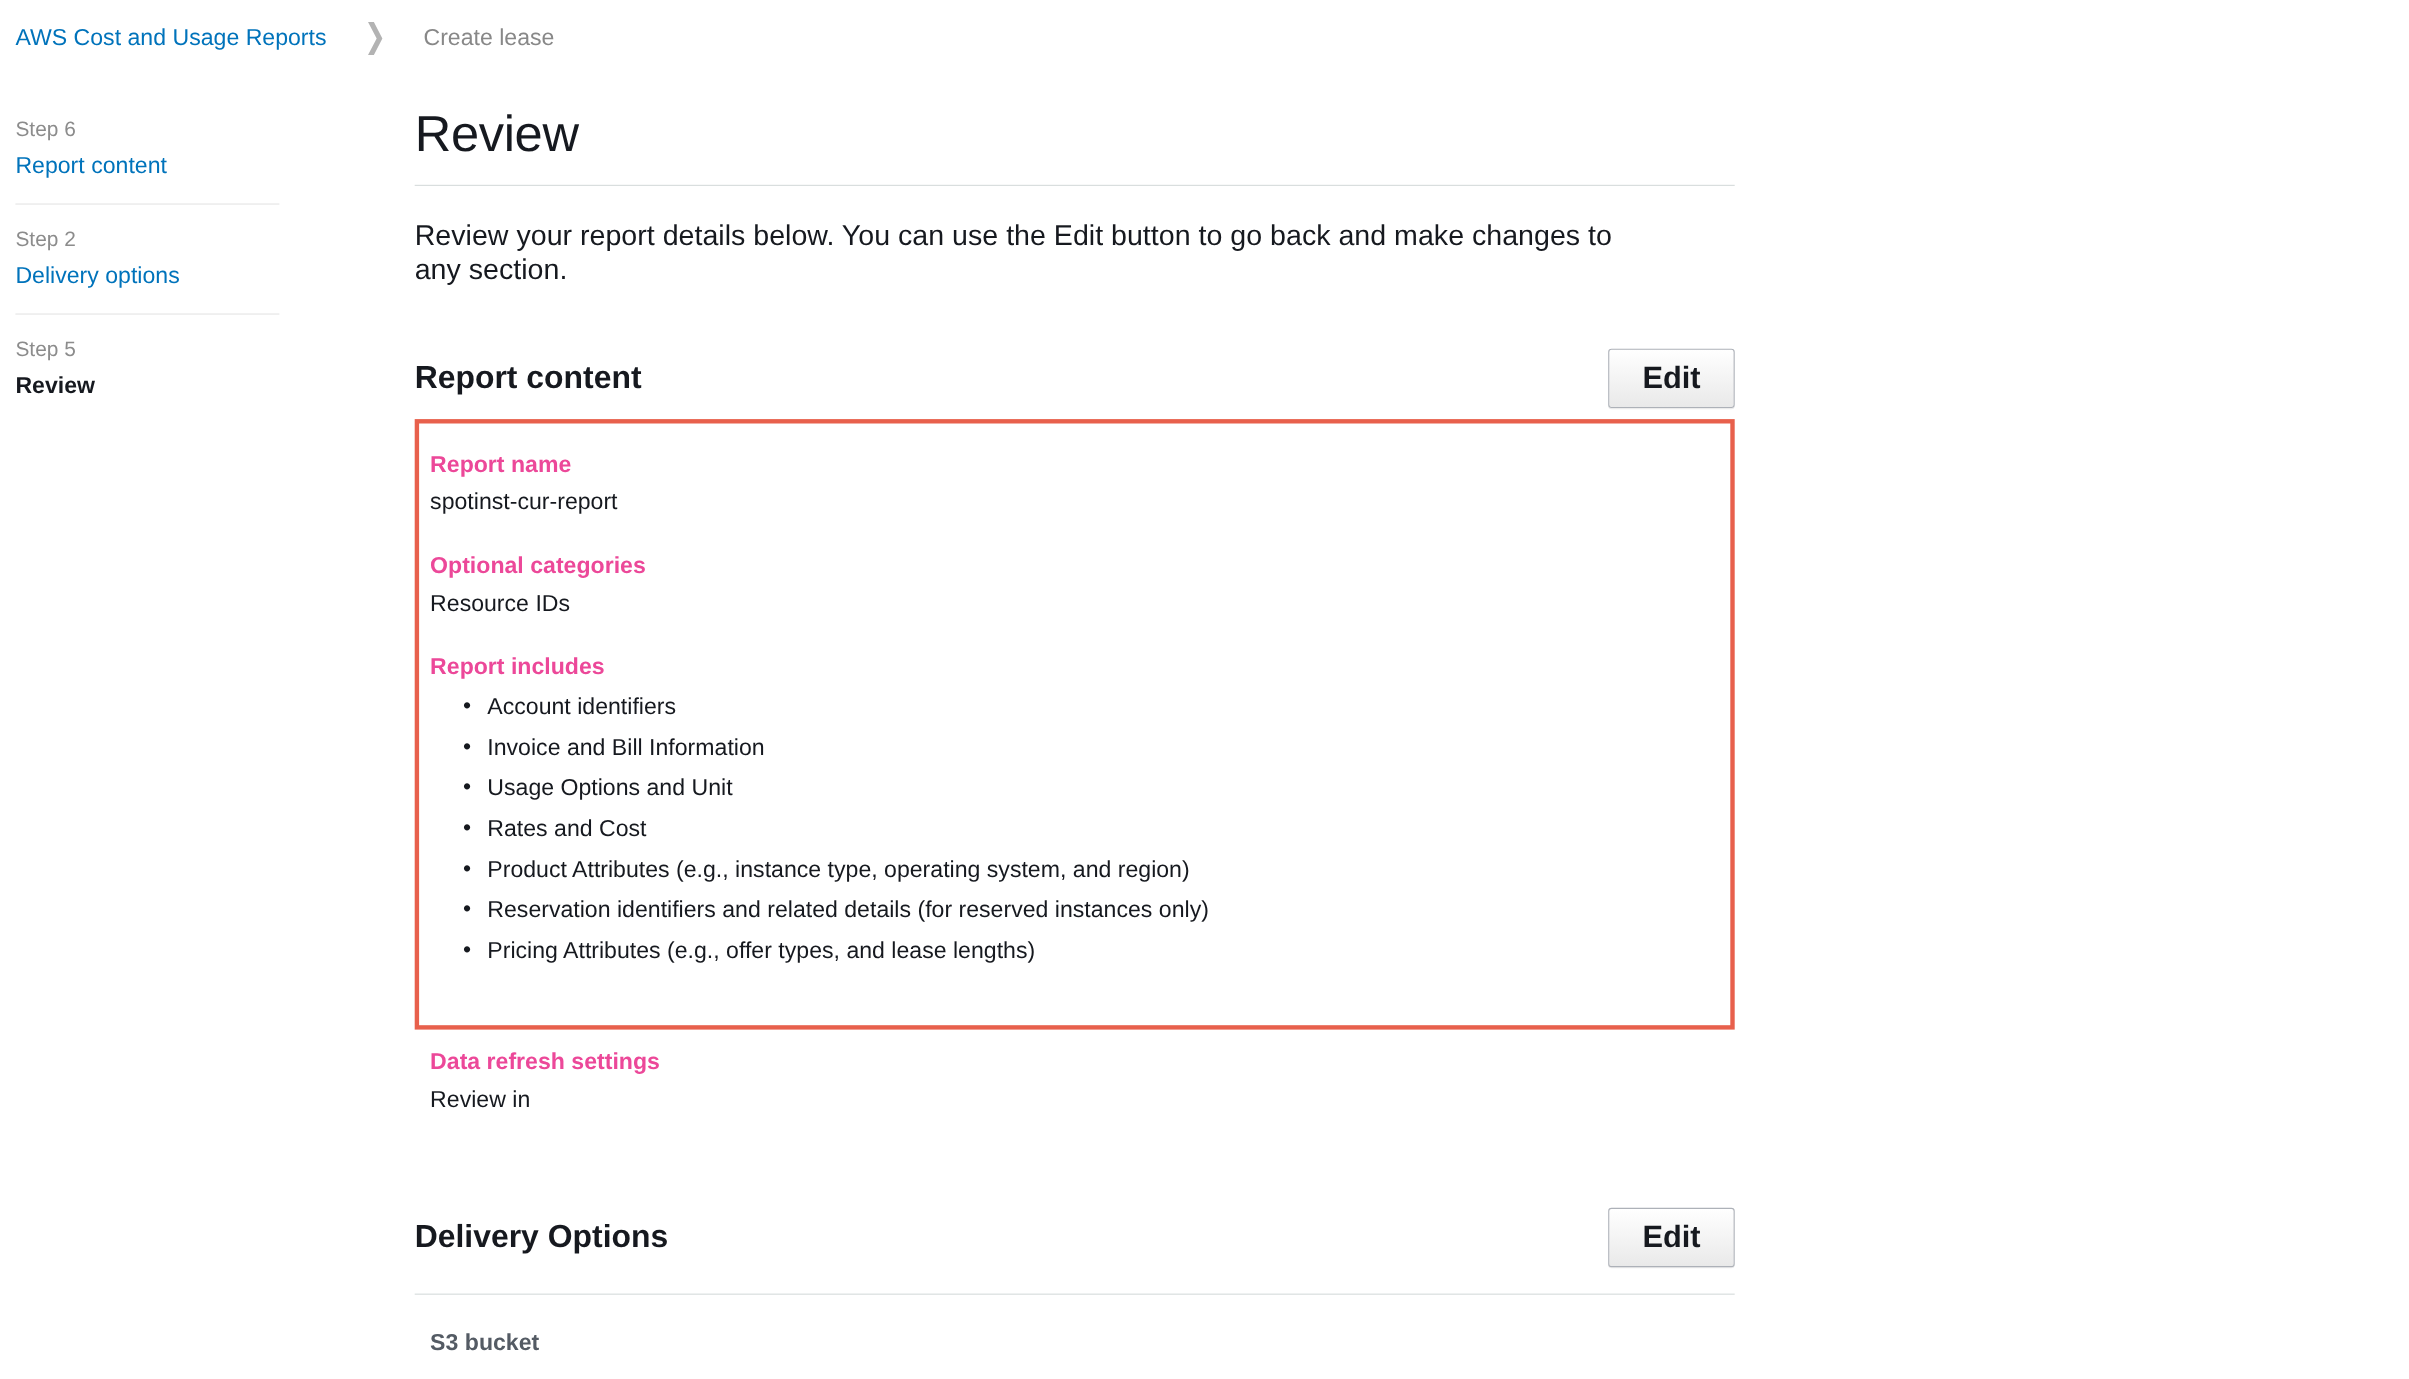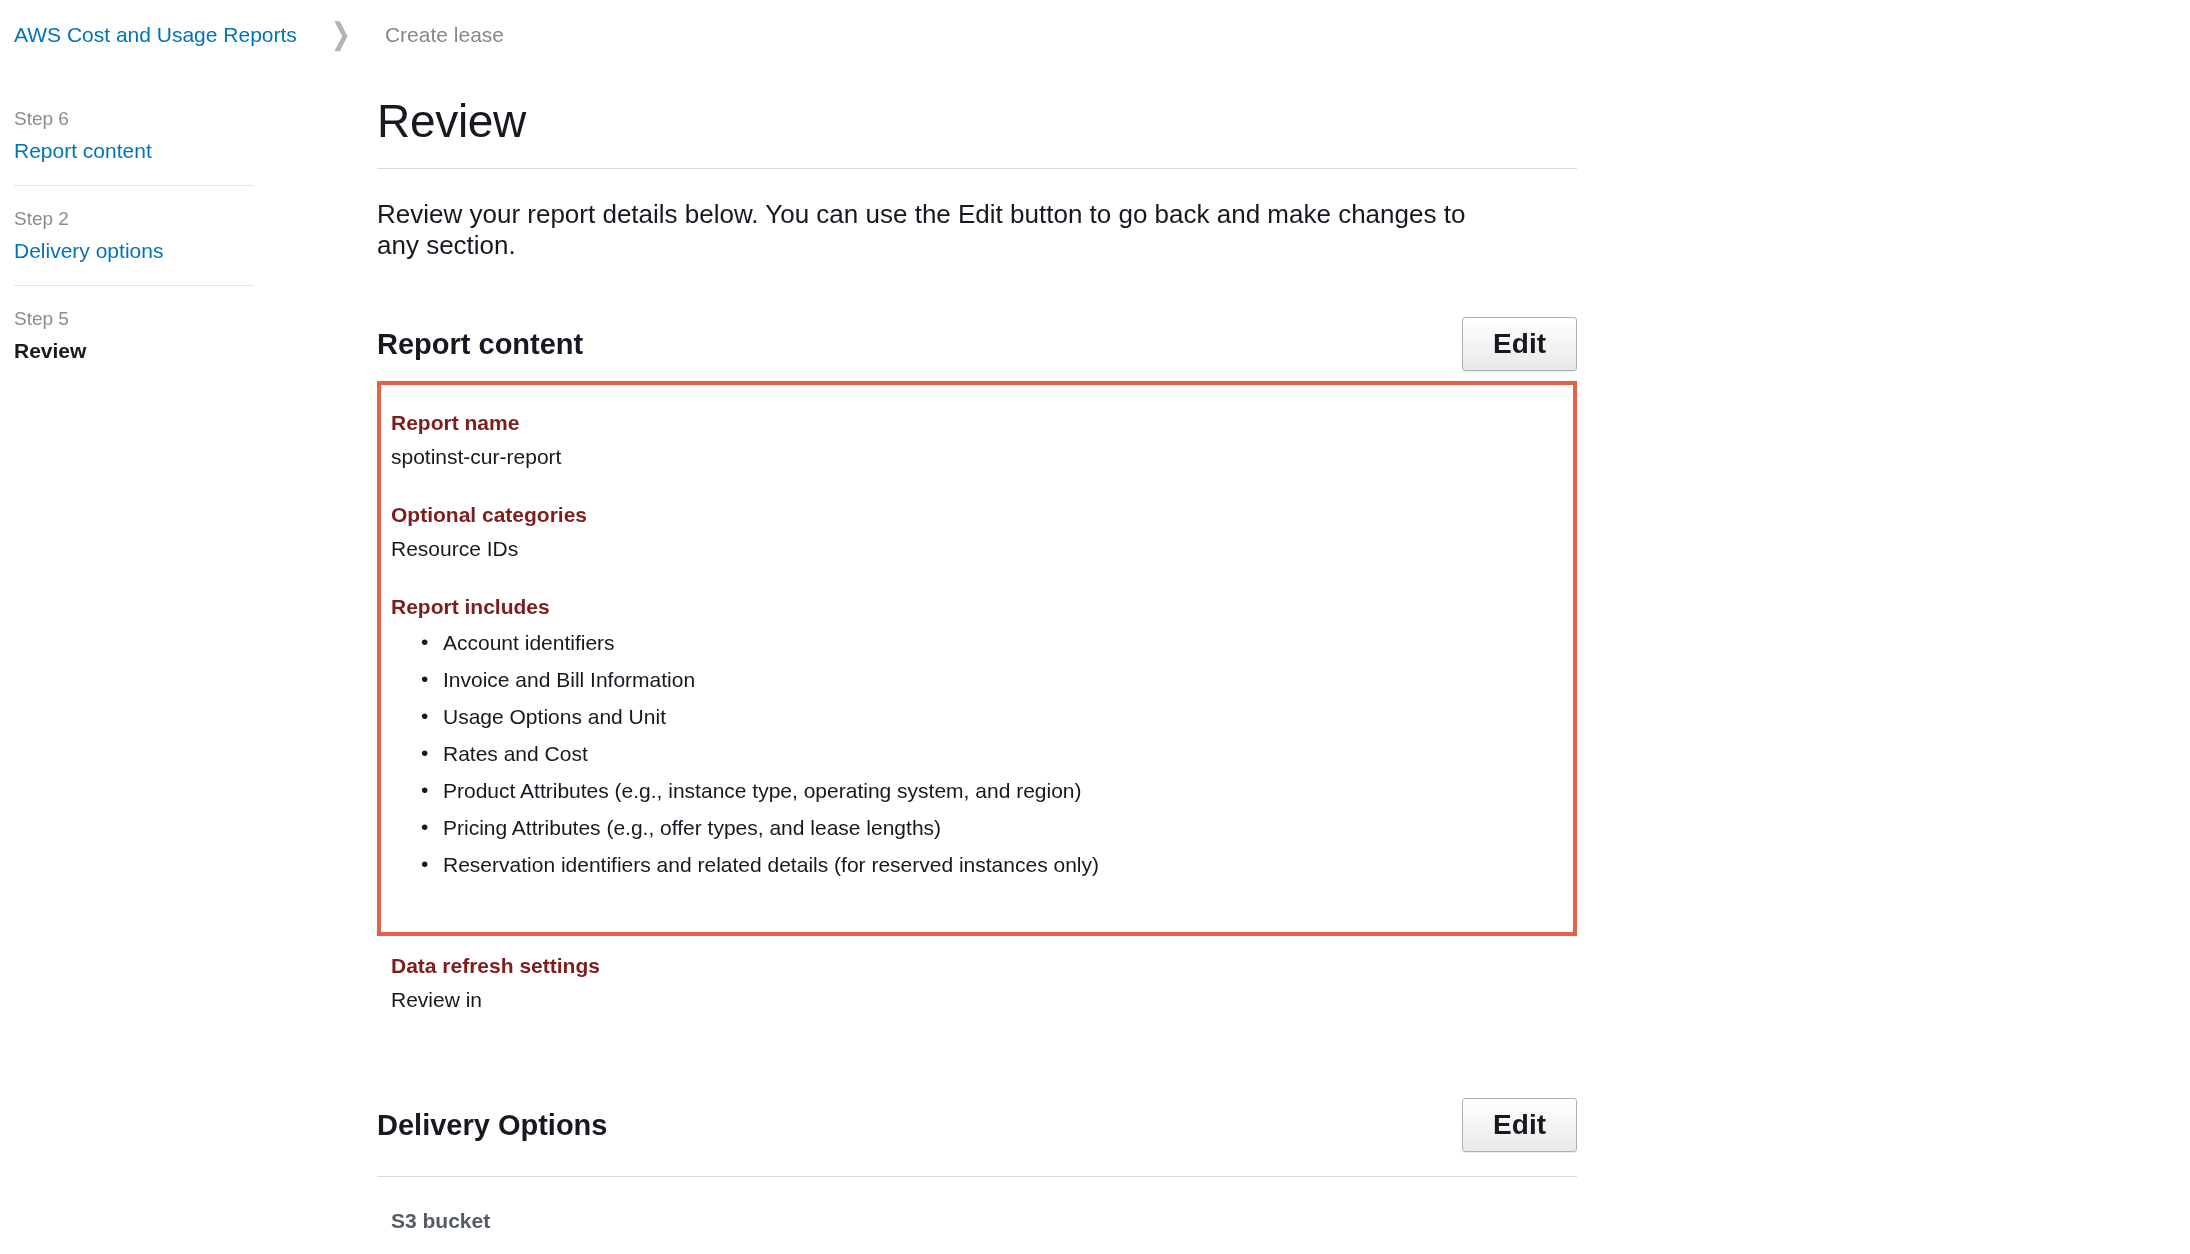--- a/index.html
+++ b/index.html
@@ -135,21 +135,21 @@
     margin-top: 10px;
     width: 1200px;
     height: 555px;
     position: relative;
     padding: 26px 0 0 10px;
   }
 
   .field-label {
     font-size: 21px;
     font-weight: bold;
-    color: #7f1d1d;
+    color: #ec4899;
     margin-top: 0;
     margin-bottom: 10px;
   }
   .field-value {
     font-size: 21px;
     color: #16191f;
     margin: 0 0 34px 0;
   }
   .field-group:last-child .field-value { margin-bottom: 0; }
 
@@ -244,22 +244,22 @@
       </div>
 
       <div class="field-group">
         <div class="field-label">Report includes</div>
         <ul class="includes">
           <li>Account identifiers</li>
           <li>Invoice and Bill Information</li>
           <li>Usage Options and Unit</li>
           <li>Rates and Cost</li>
           <li>Product Attributes (e.g., instance type, operating system, and region)</li>
+          <li>Reservation identifiers and related details (for reserved instances only)</li>
           <li>Pricing Attributes (e.g., offer types, and lease lengths)</li>
-          <li>Reservation identifiers and related details (for reserved instances only)</li>
         </ul>
       </div>
     </div>
 
     <div class="after-box">
       <div class="field-label">Data refresh settings</div>
       <div class="field-value">Review in</div>
     </div>
 
     <div class="section-head" style="margin-top:86px;">

